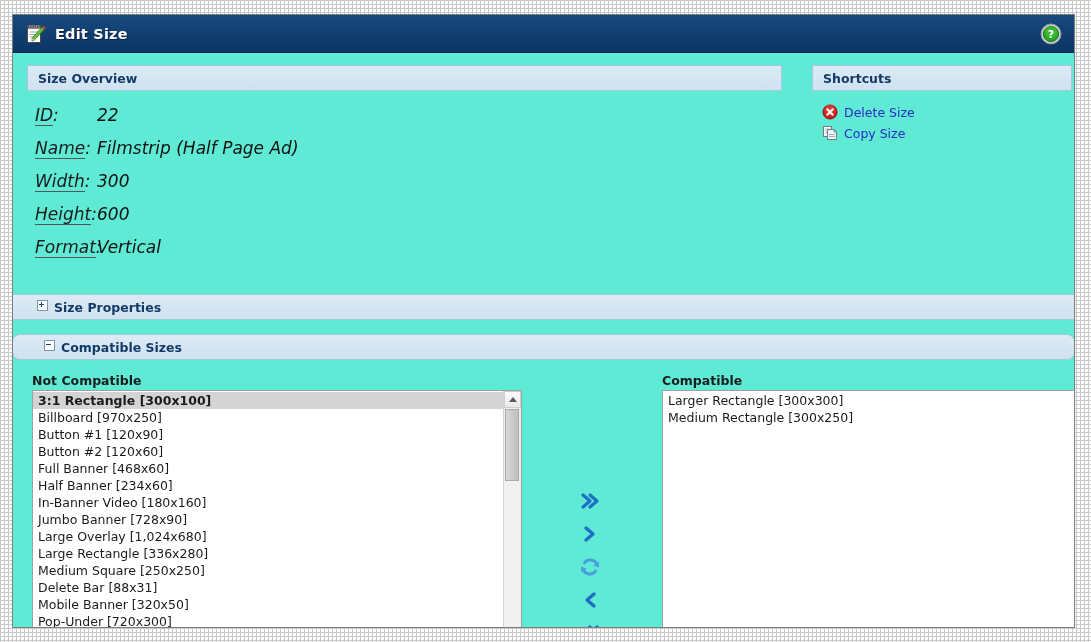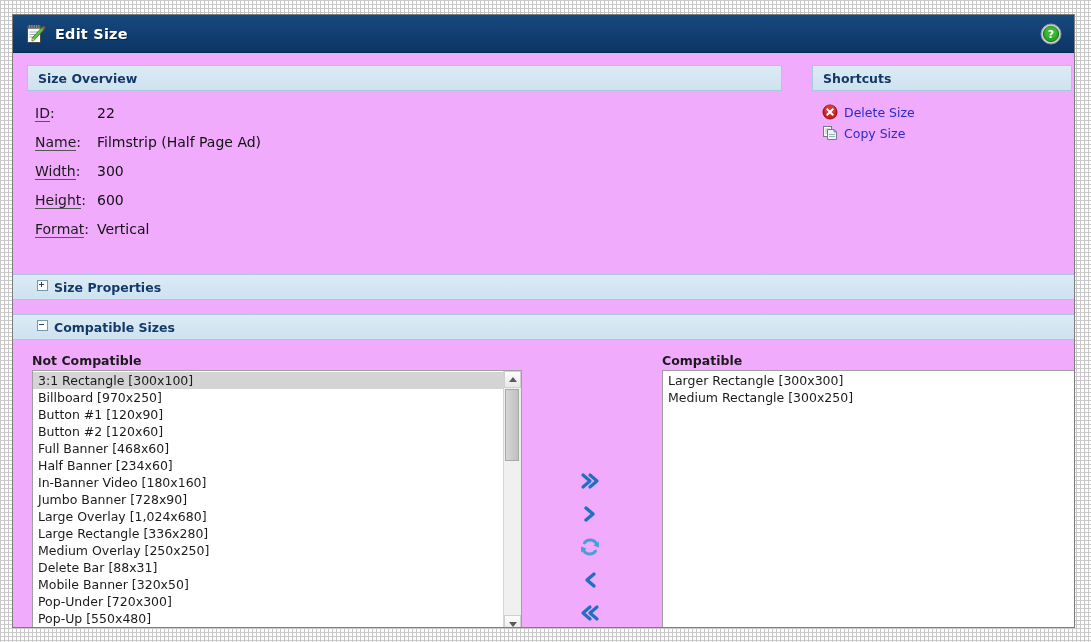--- a/index.html
+++ b/index.html
@@ -9,21 +9,21 @@
     background-image:
       linear-gradient(90deg,#c8c8c8 1px,transparent 1px),
       linear-gradient(#c8c8c8 1px,transparent 1px);
     background-size:4px 4px;
     font-family:"DejaVu Sans","Liberation Sans",sans-serif;
     font-size:12px;
     overflow:hidden;
   }
   #app{
     position:absolute;left:12px;top:14px;width:1063px;height:614px;
-    background:#f0abfc;
+    background:#5eead4;
     border:1px solid #7d7d7d;
     box-sizing:border-box;
     overflow:hidden;
   }
   
   .titlebar{
     height:38px;
     background:#0e3d6e;
     background:linear-gradient(#18497e,#0b3564);
     border-bottom:1px solid #08294d;
@@ -68,21 +68,21 @@
     cursor:pointer;
   }
   .toggle-box::before{
     content:"";position:absolute;left:1px;top:3px;width:5px;height:1px;background:#1a4a7a;
   }
   .toggle-box.plus::after{
     content:"";position:absolute;left:3px;top:1px;width:1px;height:5px;background:#1a4a7a;
   }
   
   .fields{padding:14px 0 0 8px;}
-  .field{display:flex;margin-bottom:13px;font-size:14px;color:#111;}
+  .field{display:flex;margin-bottom:13px;font-size:17px;color:#111;font-style:italic;}
   .field .lbl{
     width:62px;flex:0 0 auto;
     color:#1b1b1b;
   }
   .field .lbl span.u{
     border-bottom:1px solid #555;
     cursor:help;
   }
   .field .val{color:#111;}
   
@@ -113,21 +113,21 @@
   .listbox .inner{
     position:absolute;left:0;top:0;right:17px;bottom:0;
     overflow:hidden;padding:1px 0 0 0;
   }
   .opt{
     padding:0 4px 0 5px;
     height:17px;line-height:17px;
     color:#1b1b1b;white-space:nowrap;cursor:default;
     font-size:12.5px;
   }
-  .opt.selected{background:#d4d4d4;}
+  .opt.selected{background:#d4d4d4;font-weight:bold;}
   
   .sbar{
     position:absolute;right:0;top:0;bottom:0;width:17px;
     background:#f0f0f0;border-left:1px solid #d4d4d4;
   }
   .sbar .arrow{
     position:absolute;left:0;width:17px;height:17px;
     background:linear-gradient(#fdfdfd,#e8e8e8);
     border:1px solid #cfcfcf;box-sizing:border-box;cursor:pointer;
   }
@@ -279,41 +279,41 @@
     </div>
 
     <div class="spacer-24"></div>
 
     <div class="sec-head" style="margin:0 -14px;padding-left:24px;">
       <span class="toggle-box plus"></span><span>Size Properties</span>
     </div>
 
     <div class="spacer-14"></div>
 
-    <div class="sec-head" style="margin:0 -14px;padding-left:24px;">
+    <div class="sec-head" style="margin:0 -14px;padding-left:31px;border-radius:7px;">
       <span class="toggle-box"></span><span>Compatible Sizes</span>
     </div>
 
     <div class="cs-body">
 
       <div class="list-col">
         <div class="list-label">Not Compatible</div>
         <div class="listbox">
           <div class="inner" id="nc-list">
               <div class="opt selected">3:1 Rectangle [300x100]</div>
               <div class="opt">Billboard [970x250]</div>
               <div class="opt">Button #1 [120x90]</div>
               <div class="opt">Button #2 [120x60]</div>
               <div class="opt">Full Banner [468x60]</div>
               <div class="opt">Half Banner [234x60]</div>
               <div class="opt">In-Banner Video [180x160]</div>
               <div class="opt">Jumbo Banner [728x90]</div>
               <div class="opt">Large Overlay [1,024x680]</div>
               <div class="opt">Large Rectangle [336x280]</div>
-              <div class="opt">Medium Overlay [250x250]</div>
+              <div class="opt">Medium Square [250x250]</div>
               <div class="opt">Delete Bar [88x31]</div>
               <div class="opt">Mobile Banner [320x50]</div>
               <div class="opt">Pop-Under [720x300]</div>
               <div class="opt">Pop-Up [550x480]</div>
             </div>
           <div class="sbar">
             <div class="arrow up">
                 <i></i>
               </div>
             <div class="thumb" style="top:18px;height:72px;"></div>

